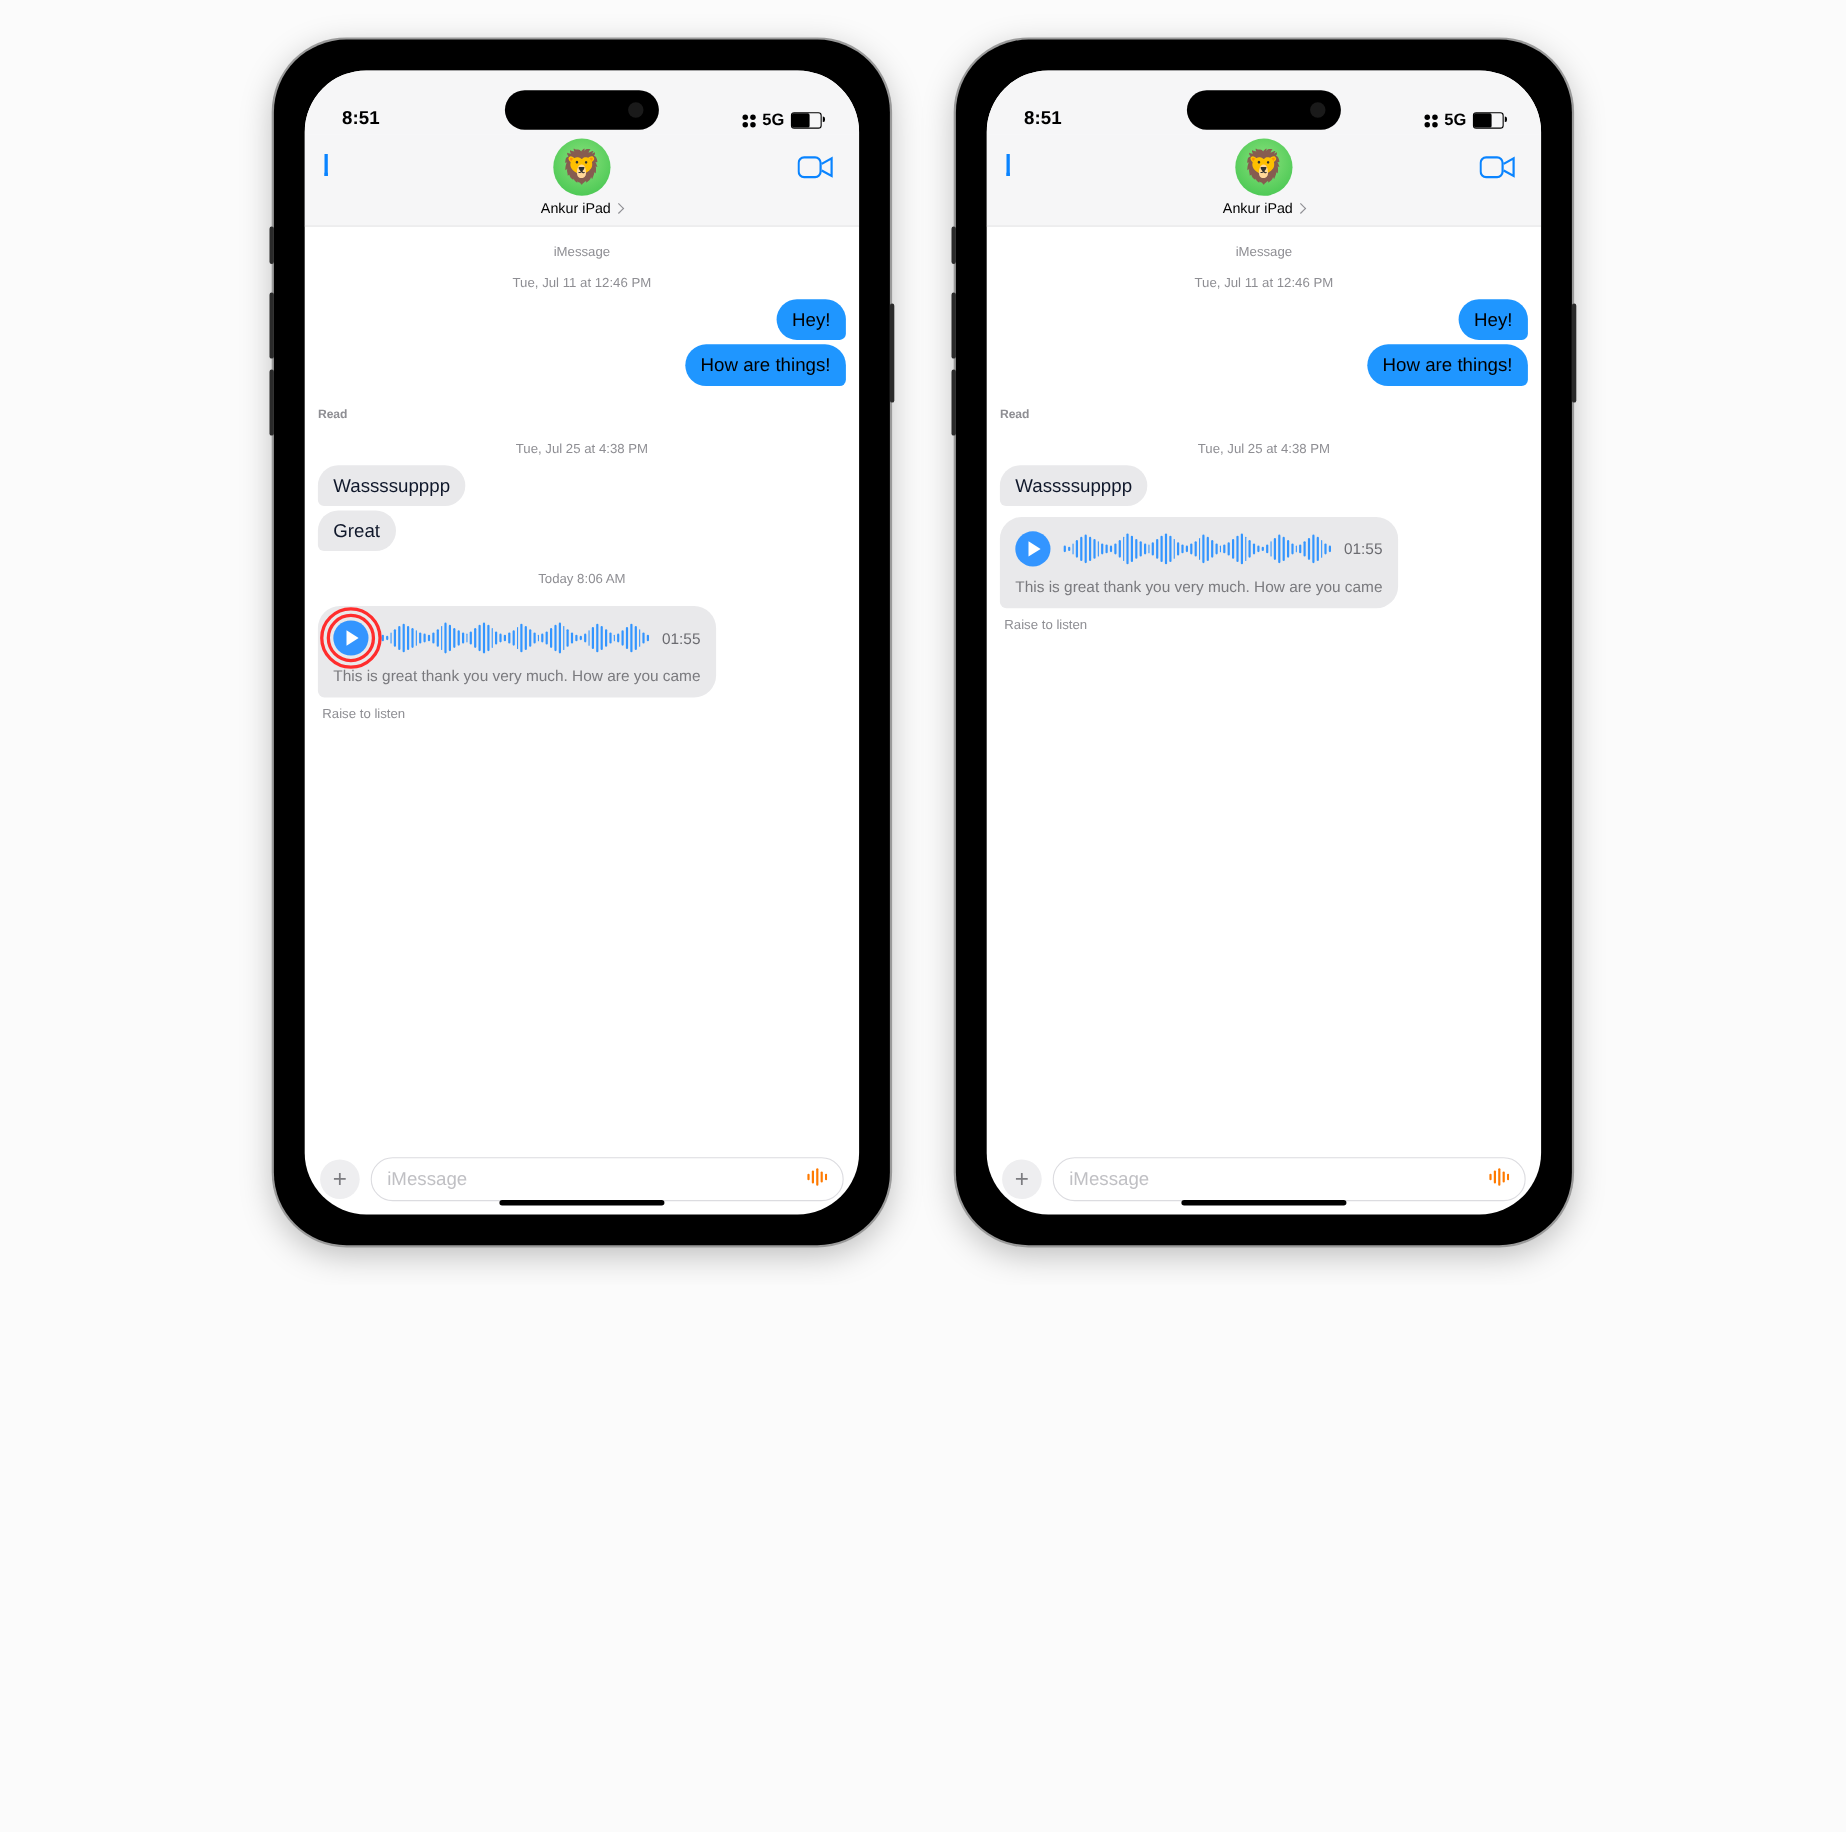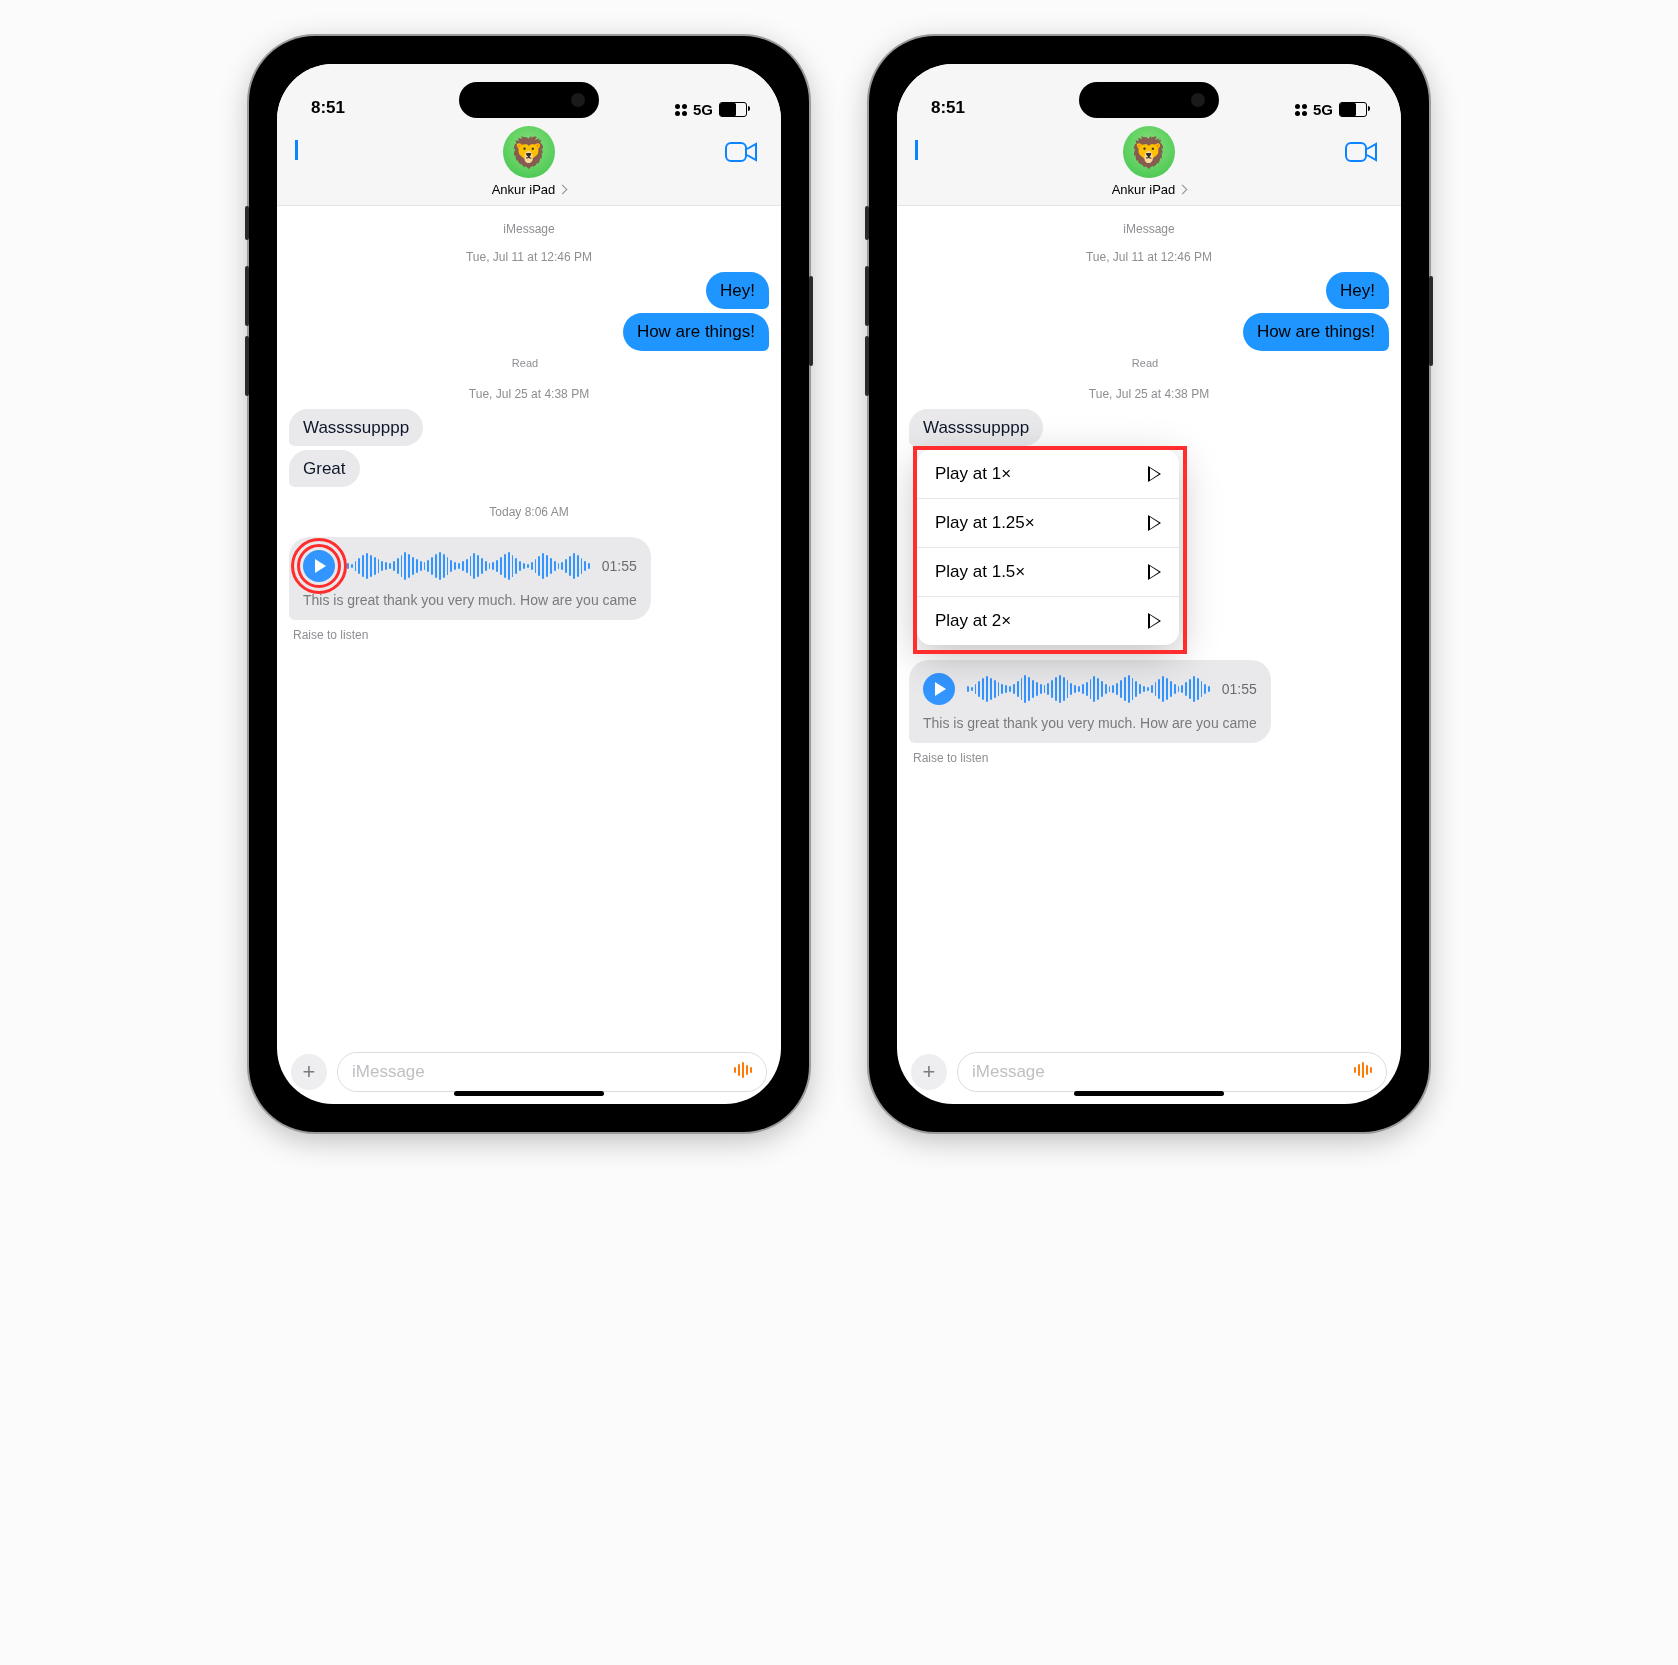--- a/index.html
+++ b/index.html
@@ -54,21 +54,21 @@
   .contact-row .small-chev{width:6px;height:6px;border-right:1.5px solid #8e8e93;border-top:1.5px solid #8e8e93;transform:rotate(45deg);}
   
   .messages{flex:1;overflow:hidden;padding:10px 12px 0;display:flex;flex-direction:column;gap:4px;position:relative;}
   .timestamp{text-align:center;font-size:12px;color:var(--text-grey);margin:6px 0 4px;}
   .row{display:flex;}
   .row.sent{justify-content:flex-end;}
   .row.recv{justify-content:flex-start;}
   .bubble{max-width:72%;padding:8px 14px;border-radius:20px;font-size:17px;line-height:1.25;}
   .sent .bubble{background:var(--bubble-blue);color:#000000;border-bottom-right-radius:6px;}
   .recv .bubble{background:var(--bubble-grey);color:#0f172a;border-bottom-left-radius:6px;}
-  .read{font-size:11px;color:var(--text-grey);text-align:center;padding-right:8px;margin-top:2px;}
+  .read{font-size:11px;color:var(--text-grey);text-align:left;padding-right:8px;margin-top:16px;font-weight:bold;}
   
   .audio-bubble{background:var(--bubble-grey);border-radius:20px;padding:12px 14px 10px;max-width:82%;display:flex;flex-direction:column;gap:8px;border-bottom-left-radius:6px;}
   .audio-top{display:flex;align-items:center;gap:12px;}
   .play-btn{width:32px;height:32px;border-radius:50%;background:#3395ff;display:flex;align-items:center;justify-content:center;flex-shrink:0;}
   .play-btn .tri{width:0;height:0;border-left:11px solid #fff;border-top:7px solid transparent;border-bottom:7px solid transparent;margin-left:3px;}
   .wave{flex:1;height:34px;display:flex;align-items:center;gap:2px;}
   .wave span{flex:1;background:#3395ff;border-radius:2px;}
   .dur{font-size:14px;color:#6b6b70;font-variant-numeric:tabular-nums;}
   .transcript{font-size:14px;color:#7a7a7e;line-height:1.35;}
   .hint{font-size:12px;color:var(--text-grey);padding:4px 4px 0;}
@@ -318,41 +318,20 @@
         <div class="row sent">
             <div class="bubble">How are things!</div>
           </div>
         <div class="read">Read</div>
 
         <div class="timestamp" style="margin-top:14px">Tue, Jul 25 at 4:38 PM</div>
         <div class="row recv">
             <div class="bubble">Wassssupppp</div>
           </div>
 
-        <div style="position:relative;height:200px;">
-          <div class="ctx-menu" style="top:0">
-            <div class="ctx-item">
-              <span>Play at 1×</span>
-              <span class="play-outline"></span>
-            </div>
-            <div class="ctx-item">
-              <span>Play at 1.25×</span>
-              <span class="play-outline"></span>
-            </div>
-            <div class="ctx-item">
-              <span>Play at 1.5×</span>
-              <span class="play-outline"></span>
-            </div>
-            <div class="ctx-item">
-              <span>Play at 2×</span>
-              <span class="play-outline"></span>
-            </div>
-          </div>
-          <div class="ctx-highlight" style="left:4px;top:-4px;width:266px;height:200px"></div>
-        </div>
 
         <div class="row recv" style="margin-top:6px">
           <div class="audio-bubble">
             <div class="audio-top">
               <span class="play-btn">
                   <span class="tri"></span>
                 </span>
               <span class="wave">
                   <span style="height: 6px;"></span>
                   <span style="height: 4px;"></span>

